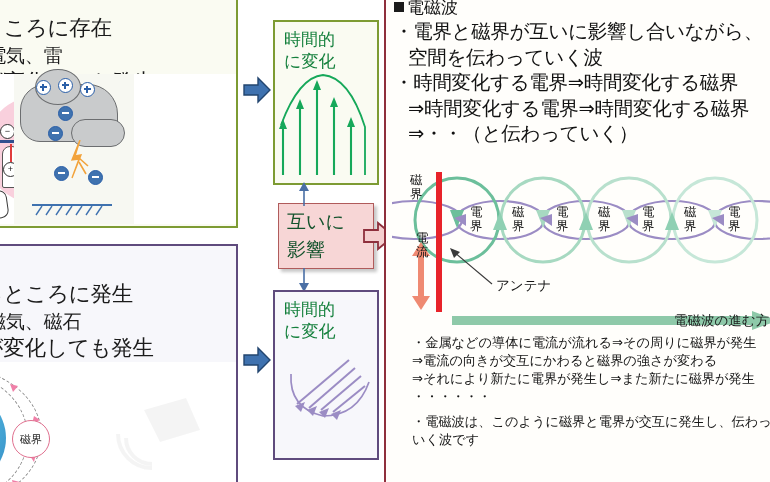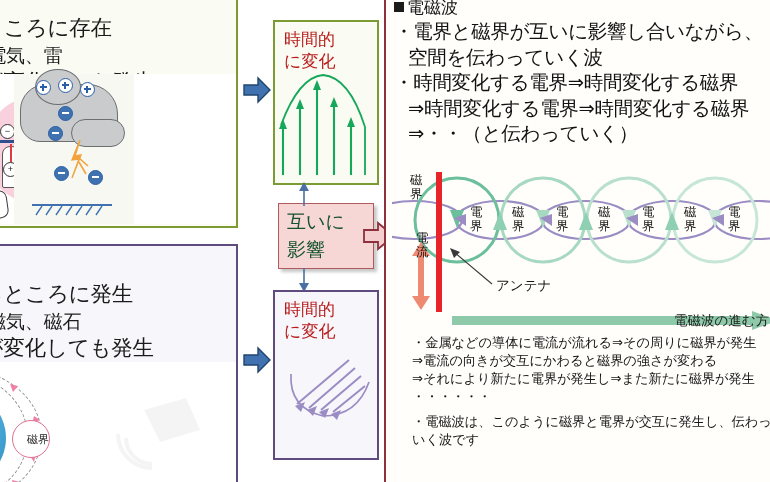--- a/index.html
+++ b/index.html
@@ -60,33 +60,33 @@
   .hatch{position:absolute;left:18px;top:132px;width:80px;height:10px;}
 
   
   .earthwrap{position:absolute;left:0;top:0;width:235px;height:140px;background:#fff;}
   .earth{position:absolute;left:46px;top:28px;width:96px;height:96px;border-radius:50%;
     background:radial-gradient(circle at 34% 30%,#8fd4e8 0%,#4fb3dd 48%,#2f84bf 100%);}
   .mf-ellipse{position:absolute;border:1.4px dashed #8a8a8a;border-radius:50%;}
   .mfe1{left:26px;top:12px;width:136px;height:124px;}
   .mfe2{left:12px;top:6px;width:164px;height:134px;}
   .mkai{position:absolute;left:148px;top:58px;width:36px;height:36px;border:1.6px solid #e0708f;border-radius:50%;background:#fff;
-    font-size:11px;line-height:36px;text-align:right;color:#222;}
+    font-size:11px;line-height:36px;text-align:center;color:#222;}
   .watermark{position:absolute;left:250px;top:28px;width:120px;height:100px;opacity:.10;}
 
   
   .bluearrow{position:absolute;width:28px;height:30px;}
   #blue-arrow-top{left:243px;top:75px;}
   #blue-arrow-bottom{left:243px;top:345px;}
 
   
   .midbox{position:absolute;box-sizing:border-box;background:#fafbf2;}
   #box-time-green{left:273px;top:20px;width:106px;height:165px;border:2.2px solid #7d9b33;background:#fafbf2;}
   #box-time-purple{left:273px;top:290px;width:106px;height:170px;border:2.2px solid #5f4b7d;background:#f7f7fb;}
-  .midlabel{position:absolute;left:9px;top:7px;font-size:17px;line-height:22px;color:#b91c1c;}
+  .midlabel{position:absolute;left:9px;top:7px;font-size:17px;line-height:22px;color:#15803d;}
   .fieldsvg{position:absolute;left:0;bottom:4px;width:100%;height:108px;}
 
   #box-mutual{
     position:absolute;left:278px;top:203px;width:96px;height:66px;
     box-sizing:border-box;border:1.6px solid #b05b5b;background:#f7d6d6;
     box-shadow:3px 3px 3px rgba(0,0,0,.22);
   }
   #box-mutual .ml{position:absolute;left:8px;top:4px;font-size:19px;line-height:28px;color:#14532d;}
   .conn-arrow{position:absolute;width:16px;height:24px;}
   #conn-up{left:296px;top:182px;}

